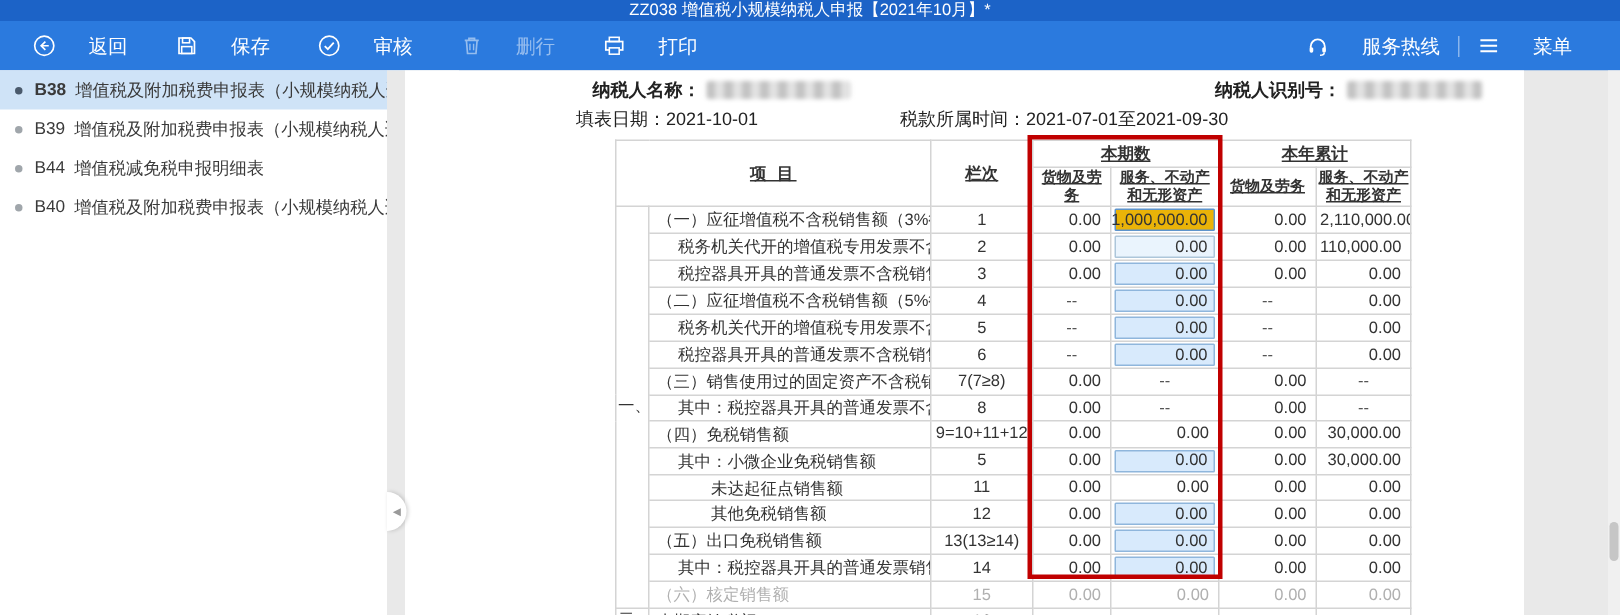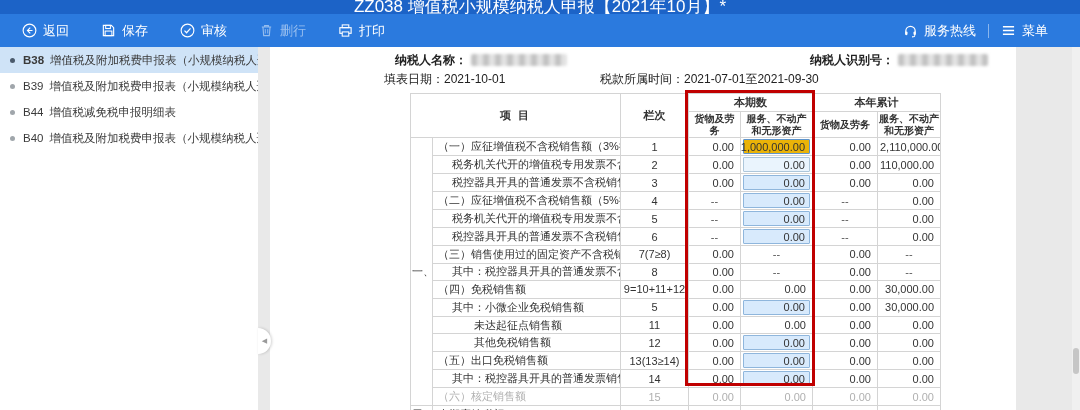--- a/index.html
+++ b/index.html
@@ -2,28 +2,28 @@
 <html><head>
 <meta charset="utf-8">
 <style>
   * { margin:0; padding:0; box-sizing:border-box; }
   html,body { width:1080px; height:410px; overflow:hidden;
     font-family:"Liberation Sans","DejaVu Sans",sans-serif; background:#e9e9e9; }
   .stage { position:relative; width:1080px; height:410px; overflow:hidden; }
 
   
   .titlebar { position:absolute; left:0; top:0; width:1080px; height:14px;
-    background:#1c63c7; color:#fff; font-size:17px; line-height:14px; text-align:center;
+    background:#1c63c7; color:#fff; font-size:11px; line-height:14px; text-align:center;
     white-space:nowrap; }
 
   
   .toolbar { position:absolute; left:0; top:14px; width:1080px; height:33px;
     background:#2b7ade; display:flex; align-items:center; color:#fff; font-size:13px; }
   .tb-left { display:flex; align-items:center; gap:32px; padding-left:22px; }
-  .tb-item { display:flex; align-items:center; gap:6px; cursor:pointer; white-space:nowrap; }
+  .tb-item { display:flex; align-items:center; gap:22px; cursor:pointer; white-space:nowrap; }
   .tb-item.disabled { opacity:.5; cursor:default; }
   .tb-right { margin-left:auto; display:flex; align-items:center; gap:12px; padding-right:32px; }
   .tb-divider { width:1px; height:14px; background:rgba(255,255,255,.45); }
   .icon svg { display:block; }
 
   
   .sidebar { position:absolute; left:0; top:47px; width:306px; height:363px; background:#fff; }
   .side-item { height:26px; display:flex; align-items:center; padding-left:10px;
     font-size:11.5px; color:#3a3a3a; white-space:nowrap; overflow:hidden; cursor:pointer; }
   .side-item.selected { background:#cfe3f7; }
@@ -48,21 +48,21 @@
   .hdr-label2 { font-weight:400; }
   .redact { height:12px; margin-left:4px; border-radius:2px;
     background:repeating-linear-gradient(90deg,#c3c3c3 0 6px,#e2e2e2 6px 12px);
     filter:blur(1.5px); }
 
   
   .tbl-wrap { position:absolute; left:152px; top:46px; width:530px; }
   table.form { border-collapse:collapse; table-layout:fixed; width:530px;
     font-size:11px; color:#333; border:1px solid #c8c8c8; }
   table.form th, table.form td { border:1px solid #d4d4d4; overflow:hidden; white-space:nowrap; }
-  table.form th { font-weight:600; color:#333; text-align:center; background:#fff; }
+  table.form th { font-weight:600; color:#333; text-align:center; background:#fff;text-decoration:underline; }
   tr.hrow1 th { height:18px; font-size:11px; }
   tr.hrow2 th { height:26px; font-size:10px; line-height:1.15; white-space:normal; word-break:break-all; padding:0 1px; }
   th.h-item { letter-spacing:2px; }
   tbody tr { height:17.6px; }
   td.group { width:22px; text-align:center; font-size:11px; line-height:1.25;
     white-space:normal; word-break:break-all; color:#333; padding:0 1px; vertical-align:middle; }
   td.item { text-align:left; padding-right:3px; }
   td.item.ind0 { padding-left:5px; }
   td.item.ind1 { padding-left:19px; }
   td.item.ind2 { padding-left:41px; }

